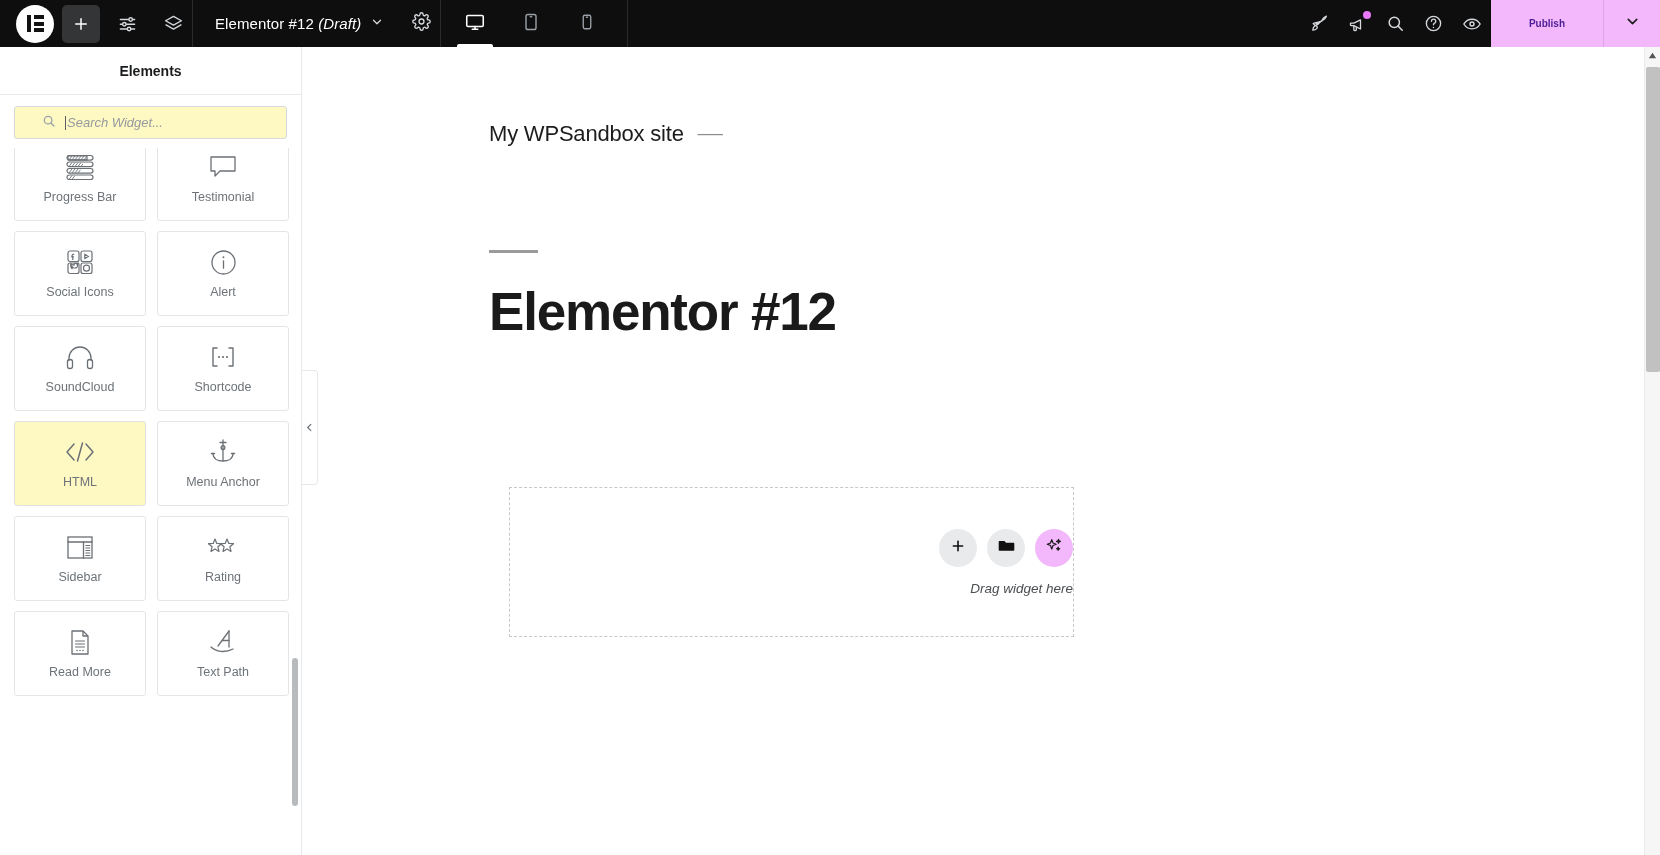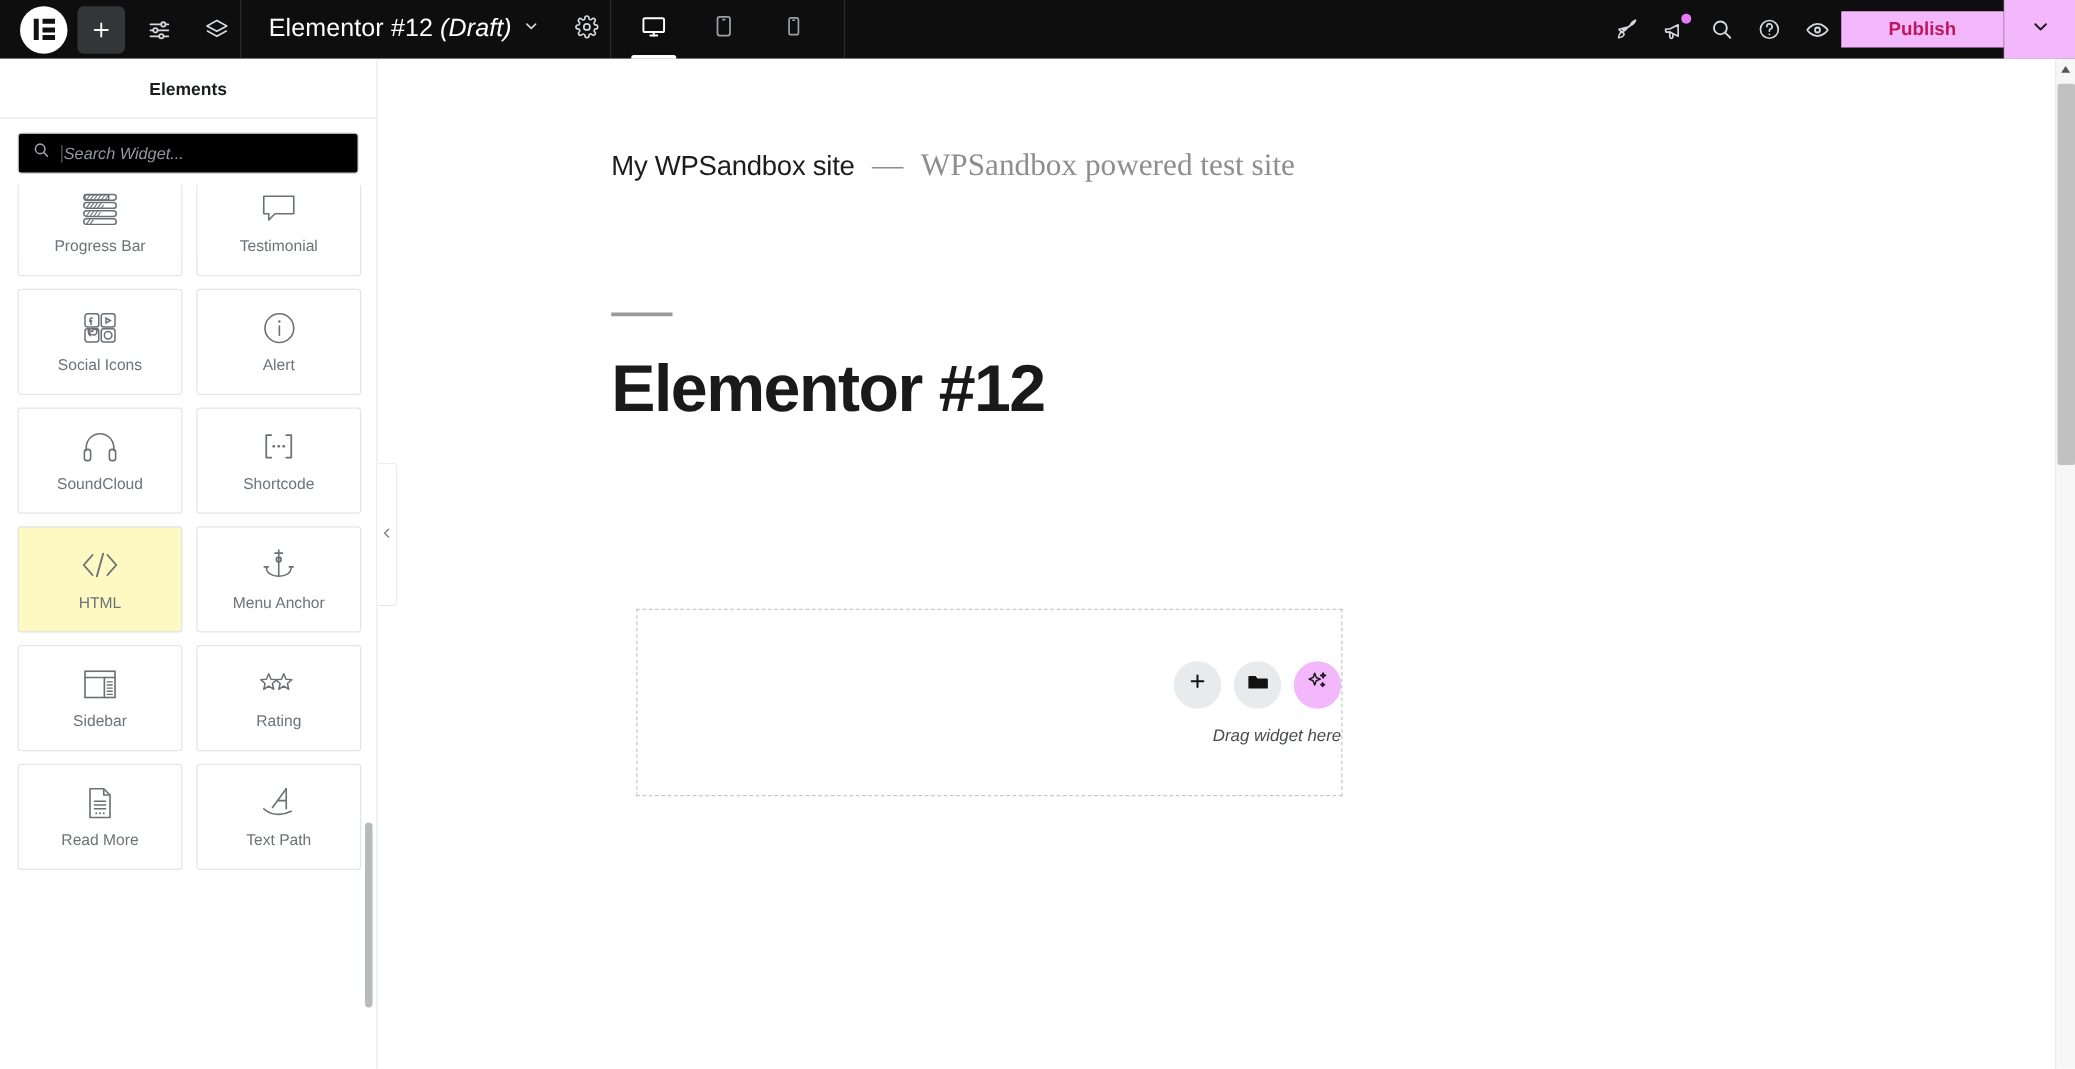--- a/index.html
+++ b/index.html
@@ -34,21 +34,21 @@
   .tb-icon-btn.active { background: #333536; color: #fff; }
   .tb-icon-btn svg { display: block; }
 
   .tb-divider { width: 1px; height: 47px; background: #2a2a2a; }
 
   .tb-center { display: flex; align-items: center; height: 47px; }
   .doc-title-wrap {
     display: flex; align-items: center; gap: 9px; padding: 0 18px 0 22px;
     height: 47px; cursor: pointer;
   }
-  .doc-title { font-size: 20px; color: #fff; letter-spacing: .1px; }
+  .doc-title { font-size: 15px; color: #fff; letter-spacing: .1px; }
   .doc-title .draft { font-style: italic; font-weight: normal; }
   .gear-btn {
     width: 38px; height: 38px; display: flex; align-items: center; justify-content: center;
     color: #d5d8dc; cursor: pointer;
   }
 
   .responsive-group { display: flex; align-items: center; height: 47px; padding: 0 6px; }
   .resp-btn {
     position: relative; width: 56px; height: 47px;
     display: flex; align-items: center; justify-content: center;
@@ -61,23 +61,23 @@
   }
 
   .tb-right { margin-left: auto; display: flex; align-items: center; height: 47px; }
   .tb-right .tb-icon-btn { color: #d5d8dc; }
   .notif-wrap { position: relative; }
   .notif-dot {
     position: absolute; top: 6px; right: 6px; width: 8px; height: 8px;
     border-radius: 50%; background: #e879f9;
   }
   .publish-btn {
-    height: 29px; background: #f3b7fb; color: #be185d;
+    height: 47px; background: #f3b7fb; color: #4c1d95;
     display: flex; align-items: center; padding: 0 38px;
-    font-size: 15px; font-weight: bold; cursor: pointer;
+    font-size: 10px; font-weight: bold; cursor: pointer;
   }
   .publish-sep { width: 1px; height: 47px; background: #dda5e4; }
   .publish-chevron {
     height: 47px; width: 56px; background: #f3b7fb; color: #1d1d1d;
     display: flex; align-items: center; justify-content: center; cursor: pointer;
   }
 
   
   .panel {
     position: absolute; top: 47px; left: 0; width: 302px; height: 808px;
@@ -86,21 +86,21 @@
   }
   .panel-header {
     height: 48px; display: flex; align-items: center; justify-content: center;
     border-bottom: 1px solid #e6e9ec;
   }
   .panel-title { font-size: 14px; font-weight: bold; color: #1a1c1e; }
 
   .search-area { padding: 11px 14px 9px 14px; }
   .search-box {
     position: relative; height: 33px; border: 1px solid #d5d8dc; border-radius: 3px;
-    display: flex; align-items: center; padding-left: 11px; background: #000000;
+    display: flex; align-items: center; padding-left: 27px; background: #fef9c3;
   }
   .search-box svg { color: #9aa0a6; flex: none; }
   .search-caret {
     width: 1px; height: 14px; background: #5a5f63; margin-left: 9px; flex: none;
   }
   .search-input {
     border: none; outline: none; flex: 1; height: 31px;
     font-family: "Liberation Sans", sans-serif; font-size: 13px;
     font-style: italic; color: #6b7075; background: transparent; padding-left: 1px;
   }
@@ -550,21 +550,20 @@
         <polyline points="15,5 8,12 15,19"></polyline>
       </svg>
     </span>
   </div>
 
   <div class="canvas">
 
     <div class="site-header">
       <span class="site-title">My WPSandbox site</span>
       <span class="site-dash">—</span>
-      <span class="site-tagline">WPSandbox powered test site</span>
     </div>
 
     <div class="page-area">
       <div class="title-rule"></div>
       <h1 class="page-heading">Elementor #12</h1>
     </div>
 
     <div class="dropzone">
       <div class="dz-buttons">
         <div class="dz-btn">

